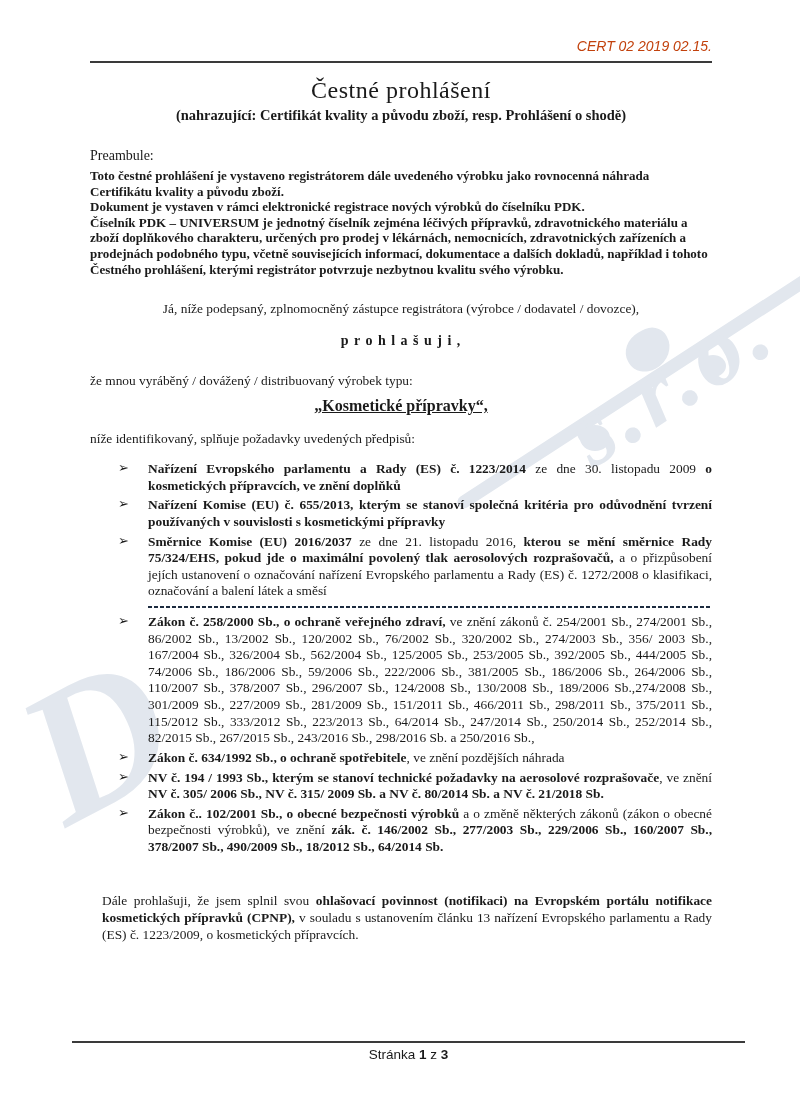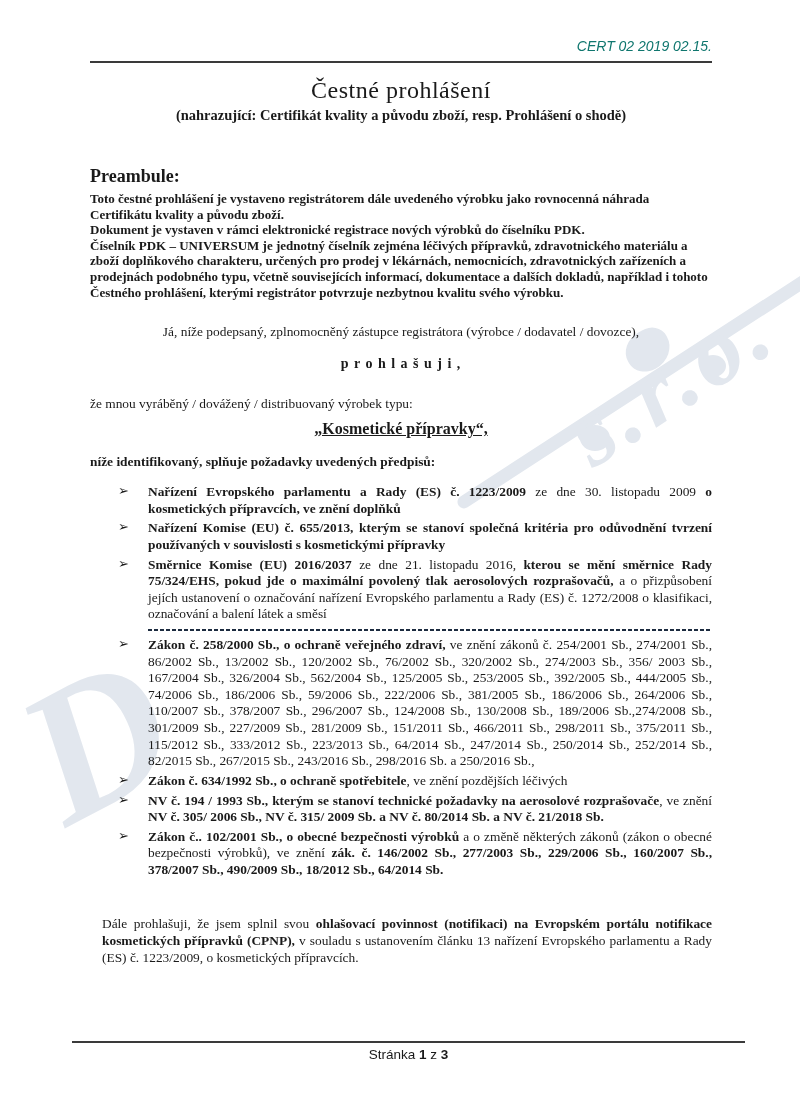--- a/index.html
+++ b/index.html
@@ -26,38 +26,38 @@
     position:absolute;left:28px;top:630px;
     font-family:"Liberation Serif",serif;font-style:italic;font-weight:bold;
     font-size:190px;transform:rotate(-28deg);
   }
   .wm-blob1{position:absolute;left:625px;top:330px;width:46px;height:40px;border-radius:50% 40% 55% 45%;transform:rotate(-30deg);}
   .wm-blob2{position:absolute;left:700px;top:355px;width:26px;height:22px;border-radius:50%;}
   .wm-blob3{position:absolute;left:580px;top:425px;width:30px;height:26px;border-radius:50%;}
 
   .cert-code{
     text-align:right;font-family:"Liberation Sans",sans-serif;font-style:italic;
-    font-size:14px;color:#0f766e;margin-top:8px;
+    font-size:14px;color:#c2410c;margin-top:8px;
   }
   .top-rule,.footer-rule{border:none;border-top:2px solid #3a3a3a;margin:7px 0 0 0;}
   h1.doc-title{
     text-align:center;font-size:24px;margin:14px 0 0 0;font-weight:normal;letter-spacing:.5px;
   }
   .doc-subtitle{
     text-align:center;font-size:14.5px;font-weight:bold;margin-top:3px;
   }
-  h2.preambule-heading{font-size:18px;margin:42px 0 4px 0;font-weight:bold;}
+  h2.preambule-heading{font-size:14px;margin:24px 0 4px 0;font-weight:normal;}
   .preambule-par{font-size:13px;font-weight:bold;line-height:1.2;margin:0;}
   .intro-line{text-align:center;font-size:13.4px;margin-top:24px;}
   .declare-verb{text-align:center;font-size:14px;font-weight:bold;letter-spacing:1px;margin-top:16px;}
   .product-intro{font-size:13.4px;margin-top:24px;}
   .product-name{
     text-align:center;font-size:16px;font-weight:bold;text-decoration:underline;margin-top:8px;
   }
-  .compliance-line{font-size:13.4px;margin-top:16px;font-weight:bold;}
+  .compliance-line{font-size:13.4px;margin-top:16px;}
   .bullet-list{margin:14px 0 0 28px;}
   .bullet-item{
     position:relative;padding-left:30px;font-size:13.4px;line-height:1.24;
     text-align:justify;margin-bottom:3px;
   }
   .bullet-marker{position:absolute;left:0;top:-1px;font-size:13px;}
   .bullet-text .seg-b{font-weight:bold;}
   .dash-sep{
     height:2px;margin:6px 0 6px 30px;
     background:repeating-linear-gradient(90deg,#1c2b3f 0 4px,transparent 4px 6px);
@@ -97,26 +97,26 @@
   <p class="preambule-par">Dokument je vystaven v rámci elektronické registrace nových výrobků do číselníku PDK.</p>
   <p class="preambule-par">Číselník PDK – UNIVERSUM je jednotný číselník zejména léčivých přípravků, zdravotnického materiálu a zboží doplňkového charakteru, určených pro prodej v lékárnách, nemocnicích, zdravotnických zařízeních a prodejnách podobného typu, včetně souvisejících informací, dokumentace a dalších dokladů, například i tohoto Čestného prohlášení, kterými registrátor potvrzuje nezbytnou kvalitu svého výrobku.</p>
 
   <div class="intro-line">Já, níže podepsaný, zplnomocněný zástupce registrátora (výrobce / dodavatel / dovozce),</div>
   <div class="declare-verb">p r o h l a š u j i ,</div>
   <div class="product-intro">že mnou vyráběný / dovážený  / distribuovaný výrobek typu:</div>
   <div class="product-name">„Kosmetické přípravky“,</div>
   <div class="compliance-line">níže identifikovaný, splňuje požadavky uvedených předpisů:</div>
 
   <div class="bullet-list">
-      <div class="bullet-item"><span class="bullet-marker">➢</span><span class="bullet-text"><span class="seg-b">Nařízení Evropského parlamentu a Rady (ES) č. 1223/2009 </span><span>ze dne 30. listopadu 2009 </span><span class="seg-b">o kosmetických přípravcích, ve znění doplňků</span></span></div>
+      <div class="bullet-item"><span class="bullet-marker">➢</span><span class="bullet-text"><span class="seg-b">Nařízení Evropského parlamentu a Rady (ES) č. 1223/2014 </span><span>ze dne 30. listopadu 2009 </span><span class="seg-b">o kosmetických přípravcích, ve znění doplňků</span></span></div>
       <div class="bullet-item"><span class="bullet-marker">➢</span><span class="bullet-text"><span class="seg-b">Nařízení Komise (EU) č. 655/2013, kterým se stanoví společná kritéria pro odůvodnění tvrzení používaných v souvislosti s kosmetickými přípravky</span></span></div>
       <div class="bullet-item"><span class="bullet-marker">➢</span><span class="bullet-text"><span class="seg-b">Směrnice Komise (EU) 2016/2037 </span><span>ze dne 21. listopadu 2016, </span><span class="seg-b">kterou se mění směrnice Rady 75/324/EHS, pokud jde o maximální povolený tlak aerosolových rozprašovačů, </span><span>a o přizpůsobení jejích ustanovení o označování nařízení Evropského parlamentu a Rady (ES) č. 1272/2008 o klasifikaci, označování a balení látek a směsí</span></span></div>
       <div class="dash-sep"></div>
       <div class="bullet-item"><span class="bullet-marker">➢</span><span class="bullet-text"><span class="seg-b">Zákon č. 258/2000 Sb., o ochraně veřejného zdraví, </span><span>ve znění zákonů č. 254/2001 Sb., 274/2001 Sb., 86/2002 Sb., 13/2002 Sb., 120/2002 Sb., 76/2002 Sb., 320/2002 Sb., 274/2003 Sb.,  356/ 2003 Sb., 167/2004 Sb., 326/2004 Sb.,  562/2004 Sb., 125/2005 Sb., 253/2005 Sb., 392/2005 Sb.,  444/2005 Sb., 74/2006 Sb., 186/2006 Sb., 59/2006 Sb., 222/2006 Sb., 381/2005 Sb., 186/2006 Sb., 264/2006 Sb., 110/2007 Sb., 378/2007 Sb.,  296/2007 Sb., 124/2008 Sb., 130/2008 Sb., 189/2006 Sb.,274/2008 Sb., 301/2009 Sb., 227/2009 Sb., 281/2009 Sb., 151/2011 Sb., 466/2011 Sb., 298/2011 Sb., 375/2011 Sb., 115/2012 Sb., 333/2012 Sb., 223/2013 Sb., 64/2014 Sb., 247/2014 Sb., 250/2014 Sb., 252/2014 Sb., 82/2015 Sb., 267/2015 Sb., 243/2016 Sb., 298/2016 Sb. a 250/2016 Sb.,</span></span></div>
-      <div class="bullet-item"><span class="bullet-marker">➢</span><span class="bullet-text"><span class="seg-b">Zákon č. 634/1992 Sb., o ochraně spotřebitele</span><span>, ve znění pozdějších léčivých</span></span></div>
+      <div class="bullet-item"><span class="bullet-marker">➢</span><span class="bullet-text"><span class="seg-b">Zákon č. 634/1992 Sb., o ochraně spotřebitele</span><span>, ve znění pozdějších náhrada</span></span></div>
       <div class="bullet-item"><span class="bullet-marker">➢</span><span class="bullet-text"><span class="seg-b">NV č. 194 / 1993 Sb., kterým se stanoví technické požadavky na aerosolové rozprašovače</span><span>, ve znění </span><span class="seg-b">NV č. 305/ 2006 Sb., NV č. 315/ 2009 Sb. a NV č. 80/2014 Sb. a NV č. 21/2018 Sb.</span></span></div>
       <div class="bullet-item"><span class="bullet-marker">➢</span><span class="bullet-text"><span class="seg-b">Zákon č.. 102/2001 Sb., o obecné bezpečnosti výrobků </span><span>a o změně některých zákonů (zákon o obecné bezpečnosti výrobků), ve znění </span><span class="seg-b">zák. č. 146/2002 Sb., 277/2003 Sb., 229/2006 Sb., 160/2007 Sb., 378/2007 Sb., 490/2009 Sb., 18/2012 Sb., 64/2014 Sb.</span></span></div>
     </div>
 
   <p class="final-par"><span>Dále prohlašuji, že jsem splnil svou </span><span class="seg-b">ohlašovací povinnost (notifikaci) na Evropském portálu notifikace kosmetických přípravků (CPNP),</span><span> v souladu s ustanovením článku 13 nařízení Evropského parlamentu a Rady (ES) č. 1223/2009, o kosmetických přípravcích.</span></p>
 
 </div>
 
 <div class="footer">
   <hr class="footer-rule">

